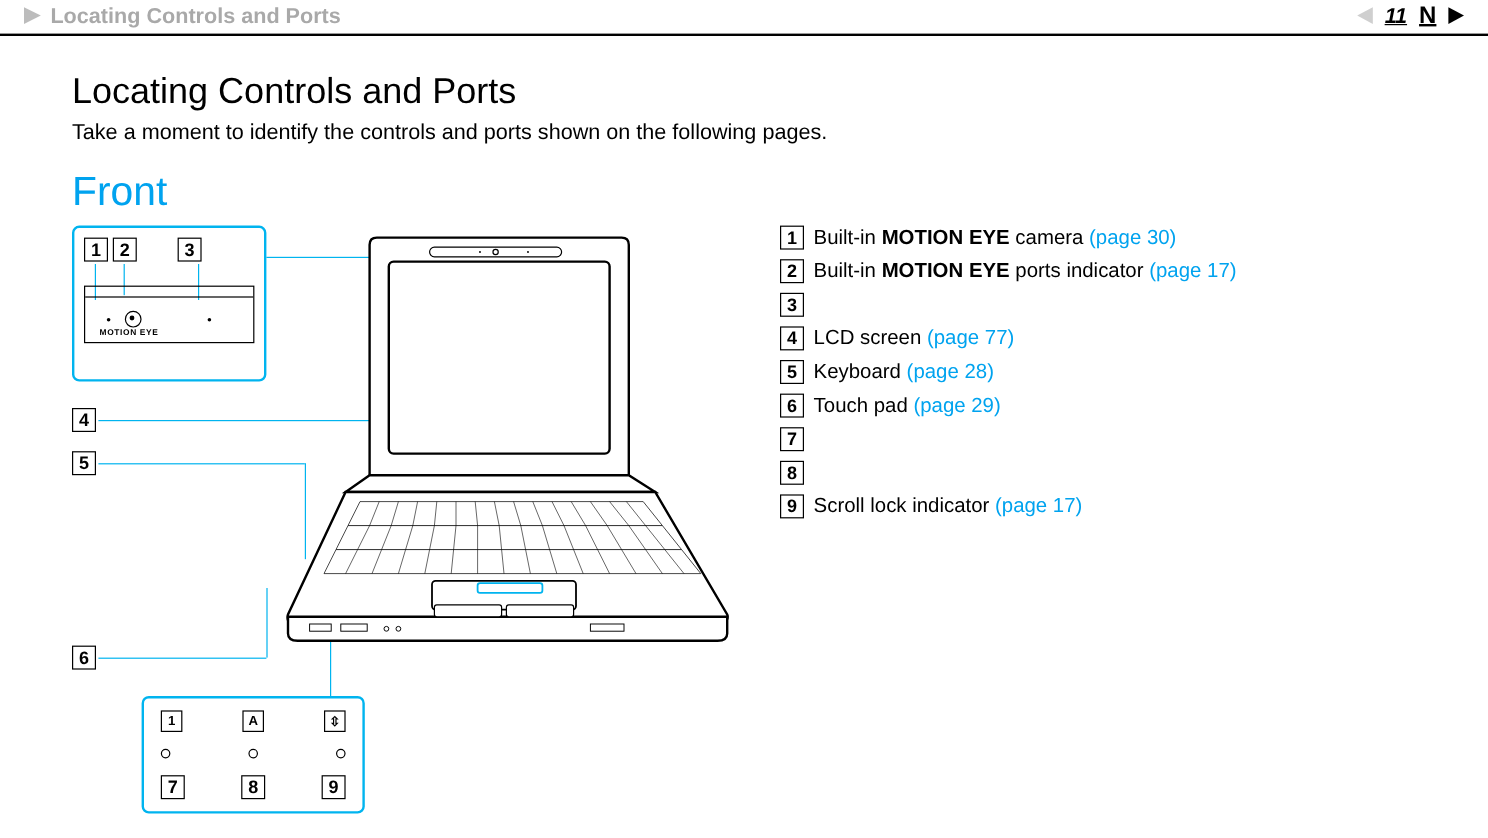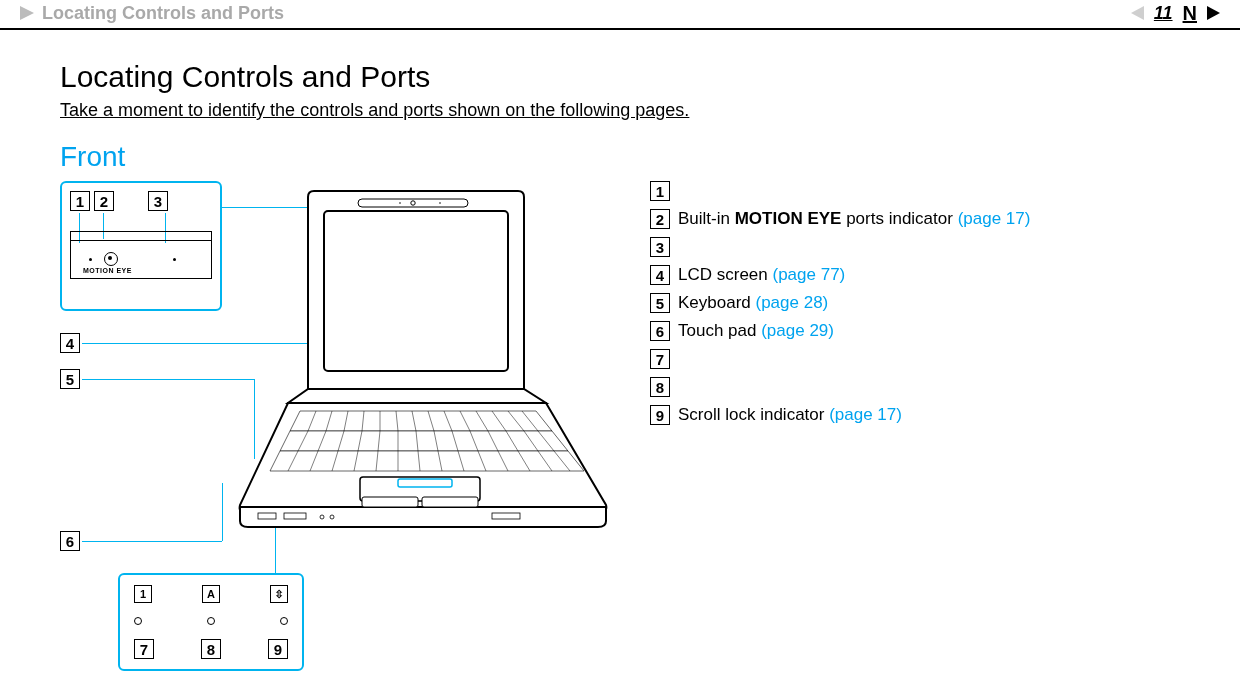--- a/index.html
+++ b/index.html
@@ -52,22 +52,22 @@
   .nav-tri-left { border-right: 13px solid #cfcfcf; }
   .nav-tri-right { border-left: 13px solid #000; }
   .nav-n { font-size: 20px; font-style: normal; }
 
   .content { padding: 30px 60px 0 60px; }
   h1.page-title {
     font-weight: 400;
     font-size: 30px;
     margin: 0 0 6px 0;
   }
-  .intro { font-size: 18px; margin: 0 0 20px 0; text-decoration: underline; }
-  h2.section { color: #00a3ef; font-weight: 400; font-size: 28px; margin: 10px 0 8px 0; }
+  .intro { font-size: 18px; margin: 0 0 20px 0; }
+  h2.section { color: #00a3ef; font-weight: 400; font-size: 34px; margin: 10px 0 8px 0; }
 
   .main-row { display: flex; gap: 30px; align-items: flex-start; }
   .diagram-area { position: relative; width: 560px; height: 480px; }
 
   
   .detail-box {
     position: absolute;
     top: 0; left: 0;
     width: 162px; height: 130px;
     border: 2px solid #00b4ef;
@@ -309,20 +309,21 @@
           <span class="num">8</span>
           <span class="num">9</span>
         </div>
       </div>
 
     </div>
 
     <div class="legend">
       <div class="legend-item">
           <span class="boxnum">1</span>
+          <span><span>Built-in </span><b>MOTION EYE</b><span> camera </span><a href="#">(page 30)</a></span>
         </div>
       <div class="legend-item">
           <span class="boxnum">2</span>
           <span><span>Built-in </span><b>MOTION EYE</b><span> ports indicator </span><a href="#">(page 17)</a></span>
         </div>
       <div class="legend-item">
           <span class="boxnum">3</span>
         </div>
       <div class="legend-item">
           <span class="boxnum">4</span>

